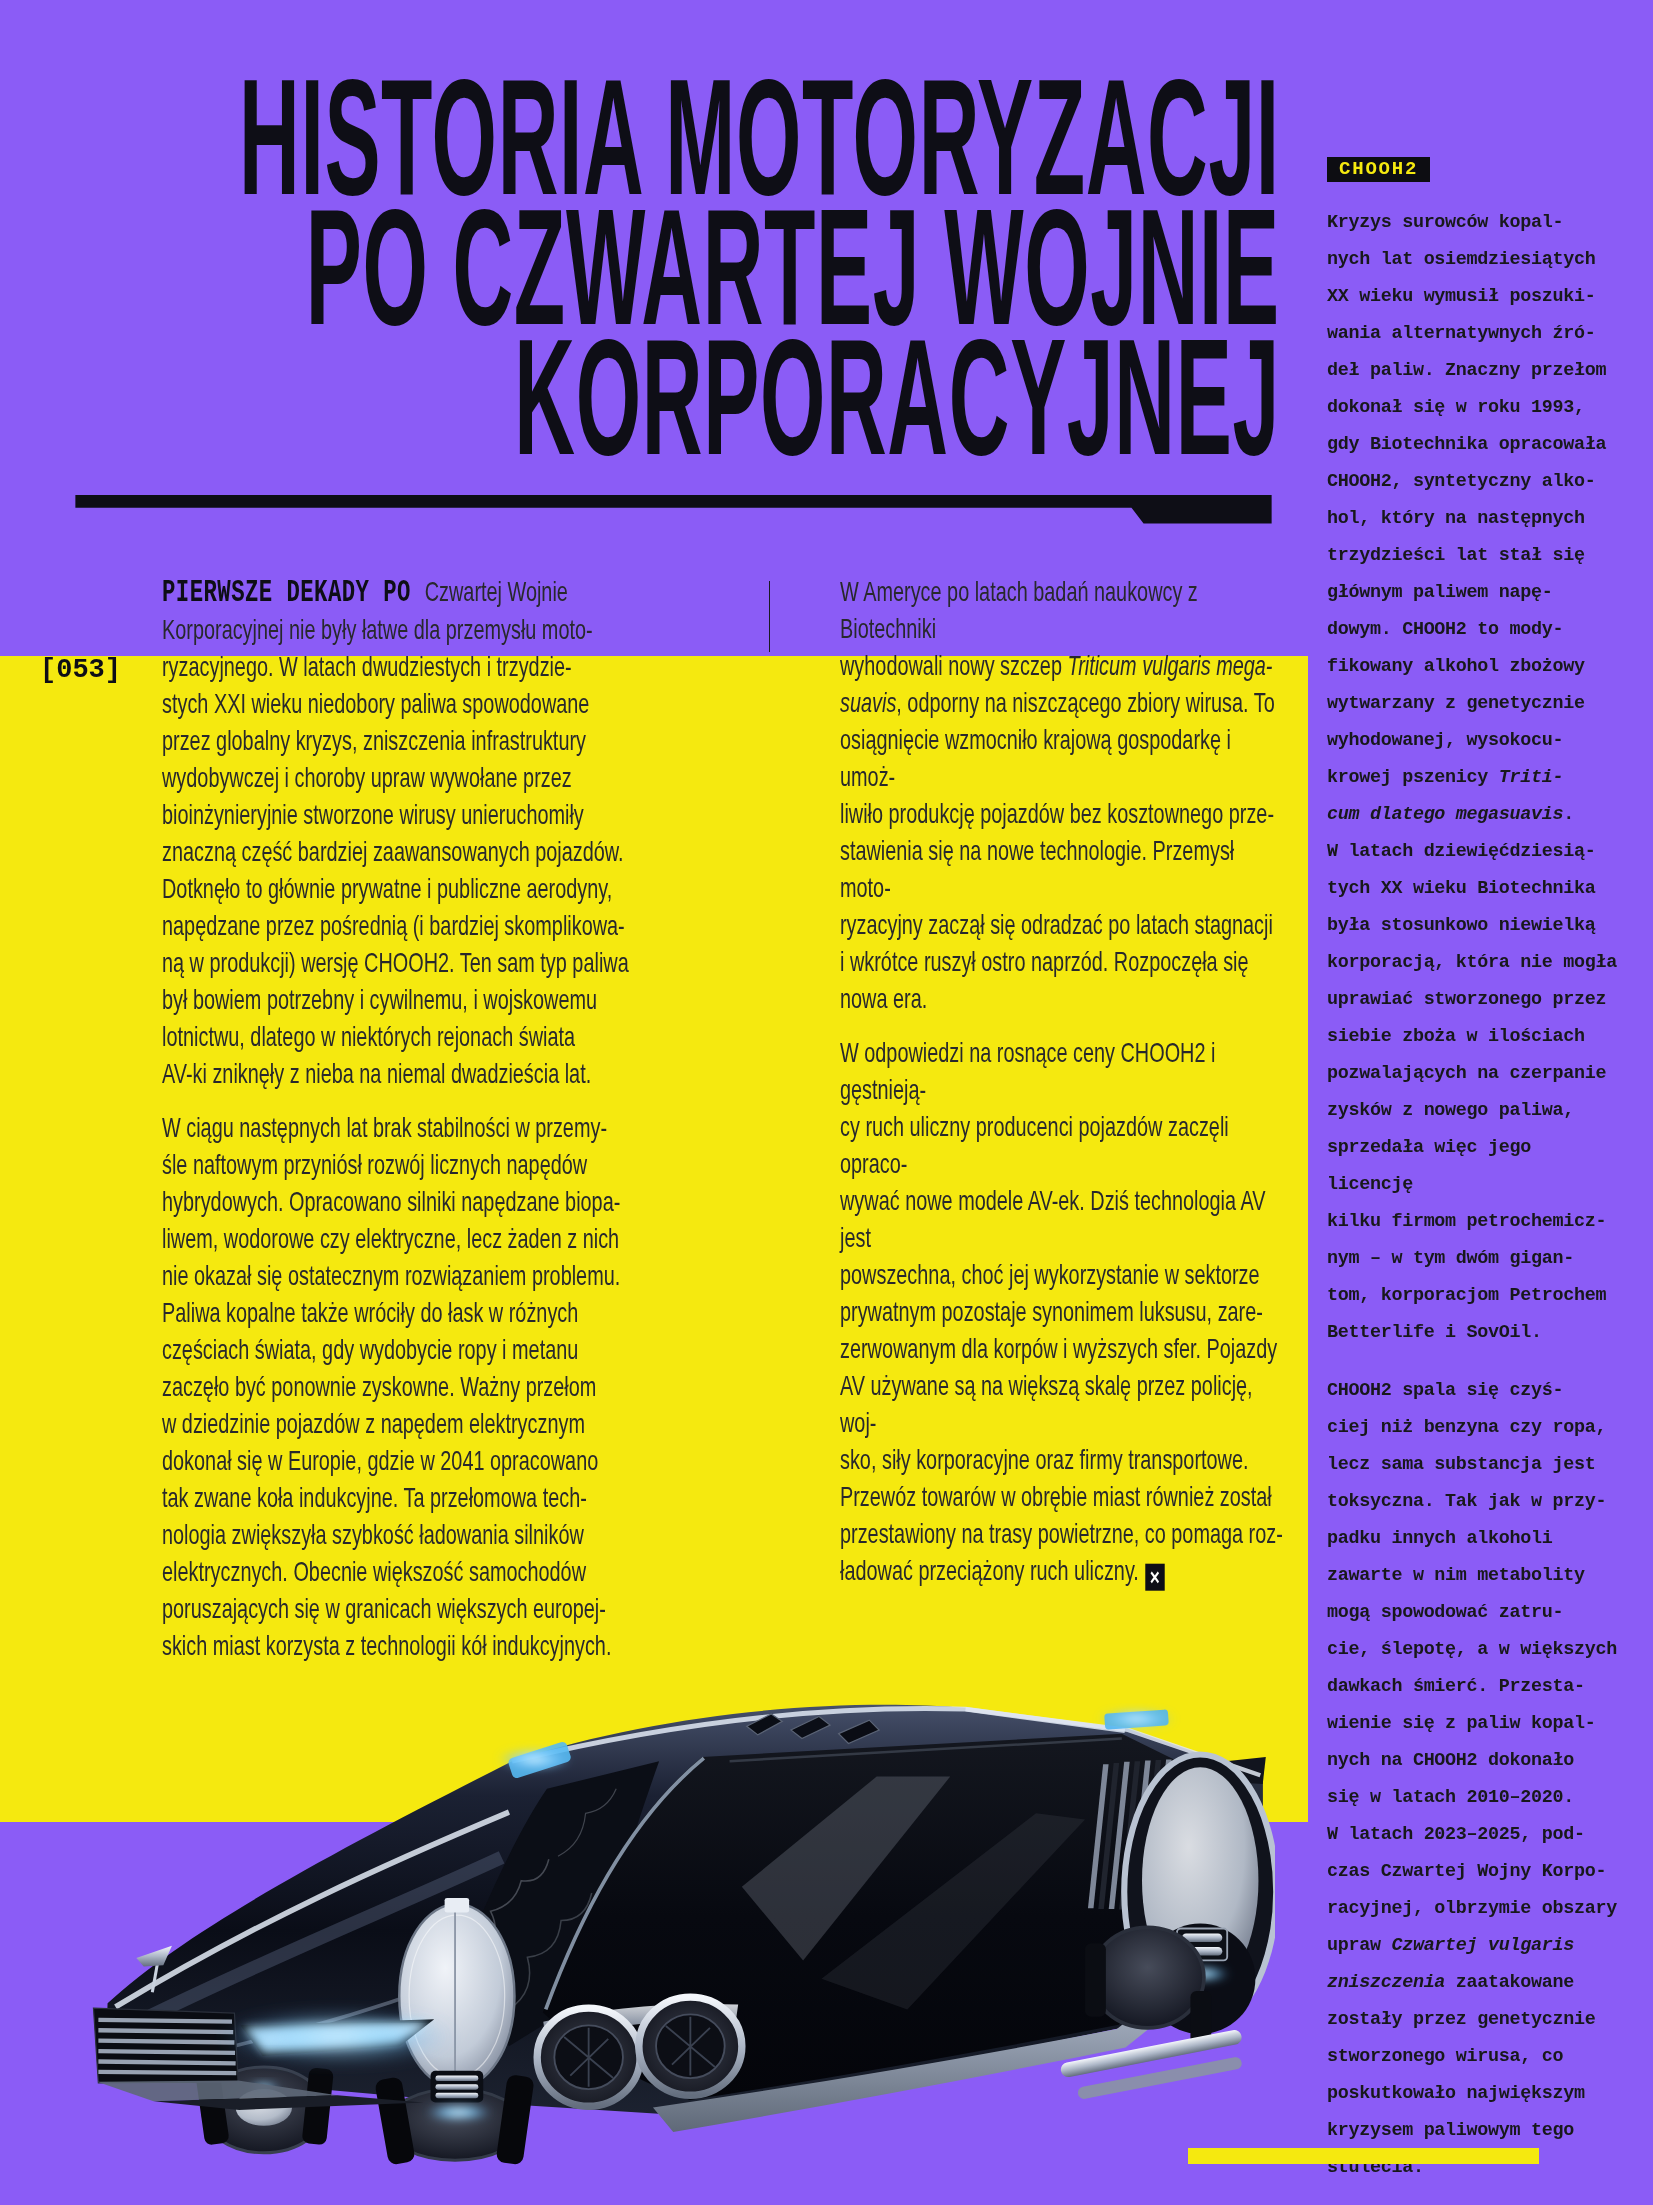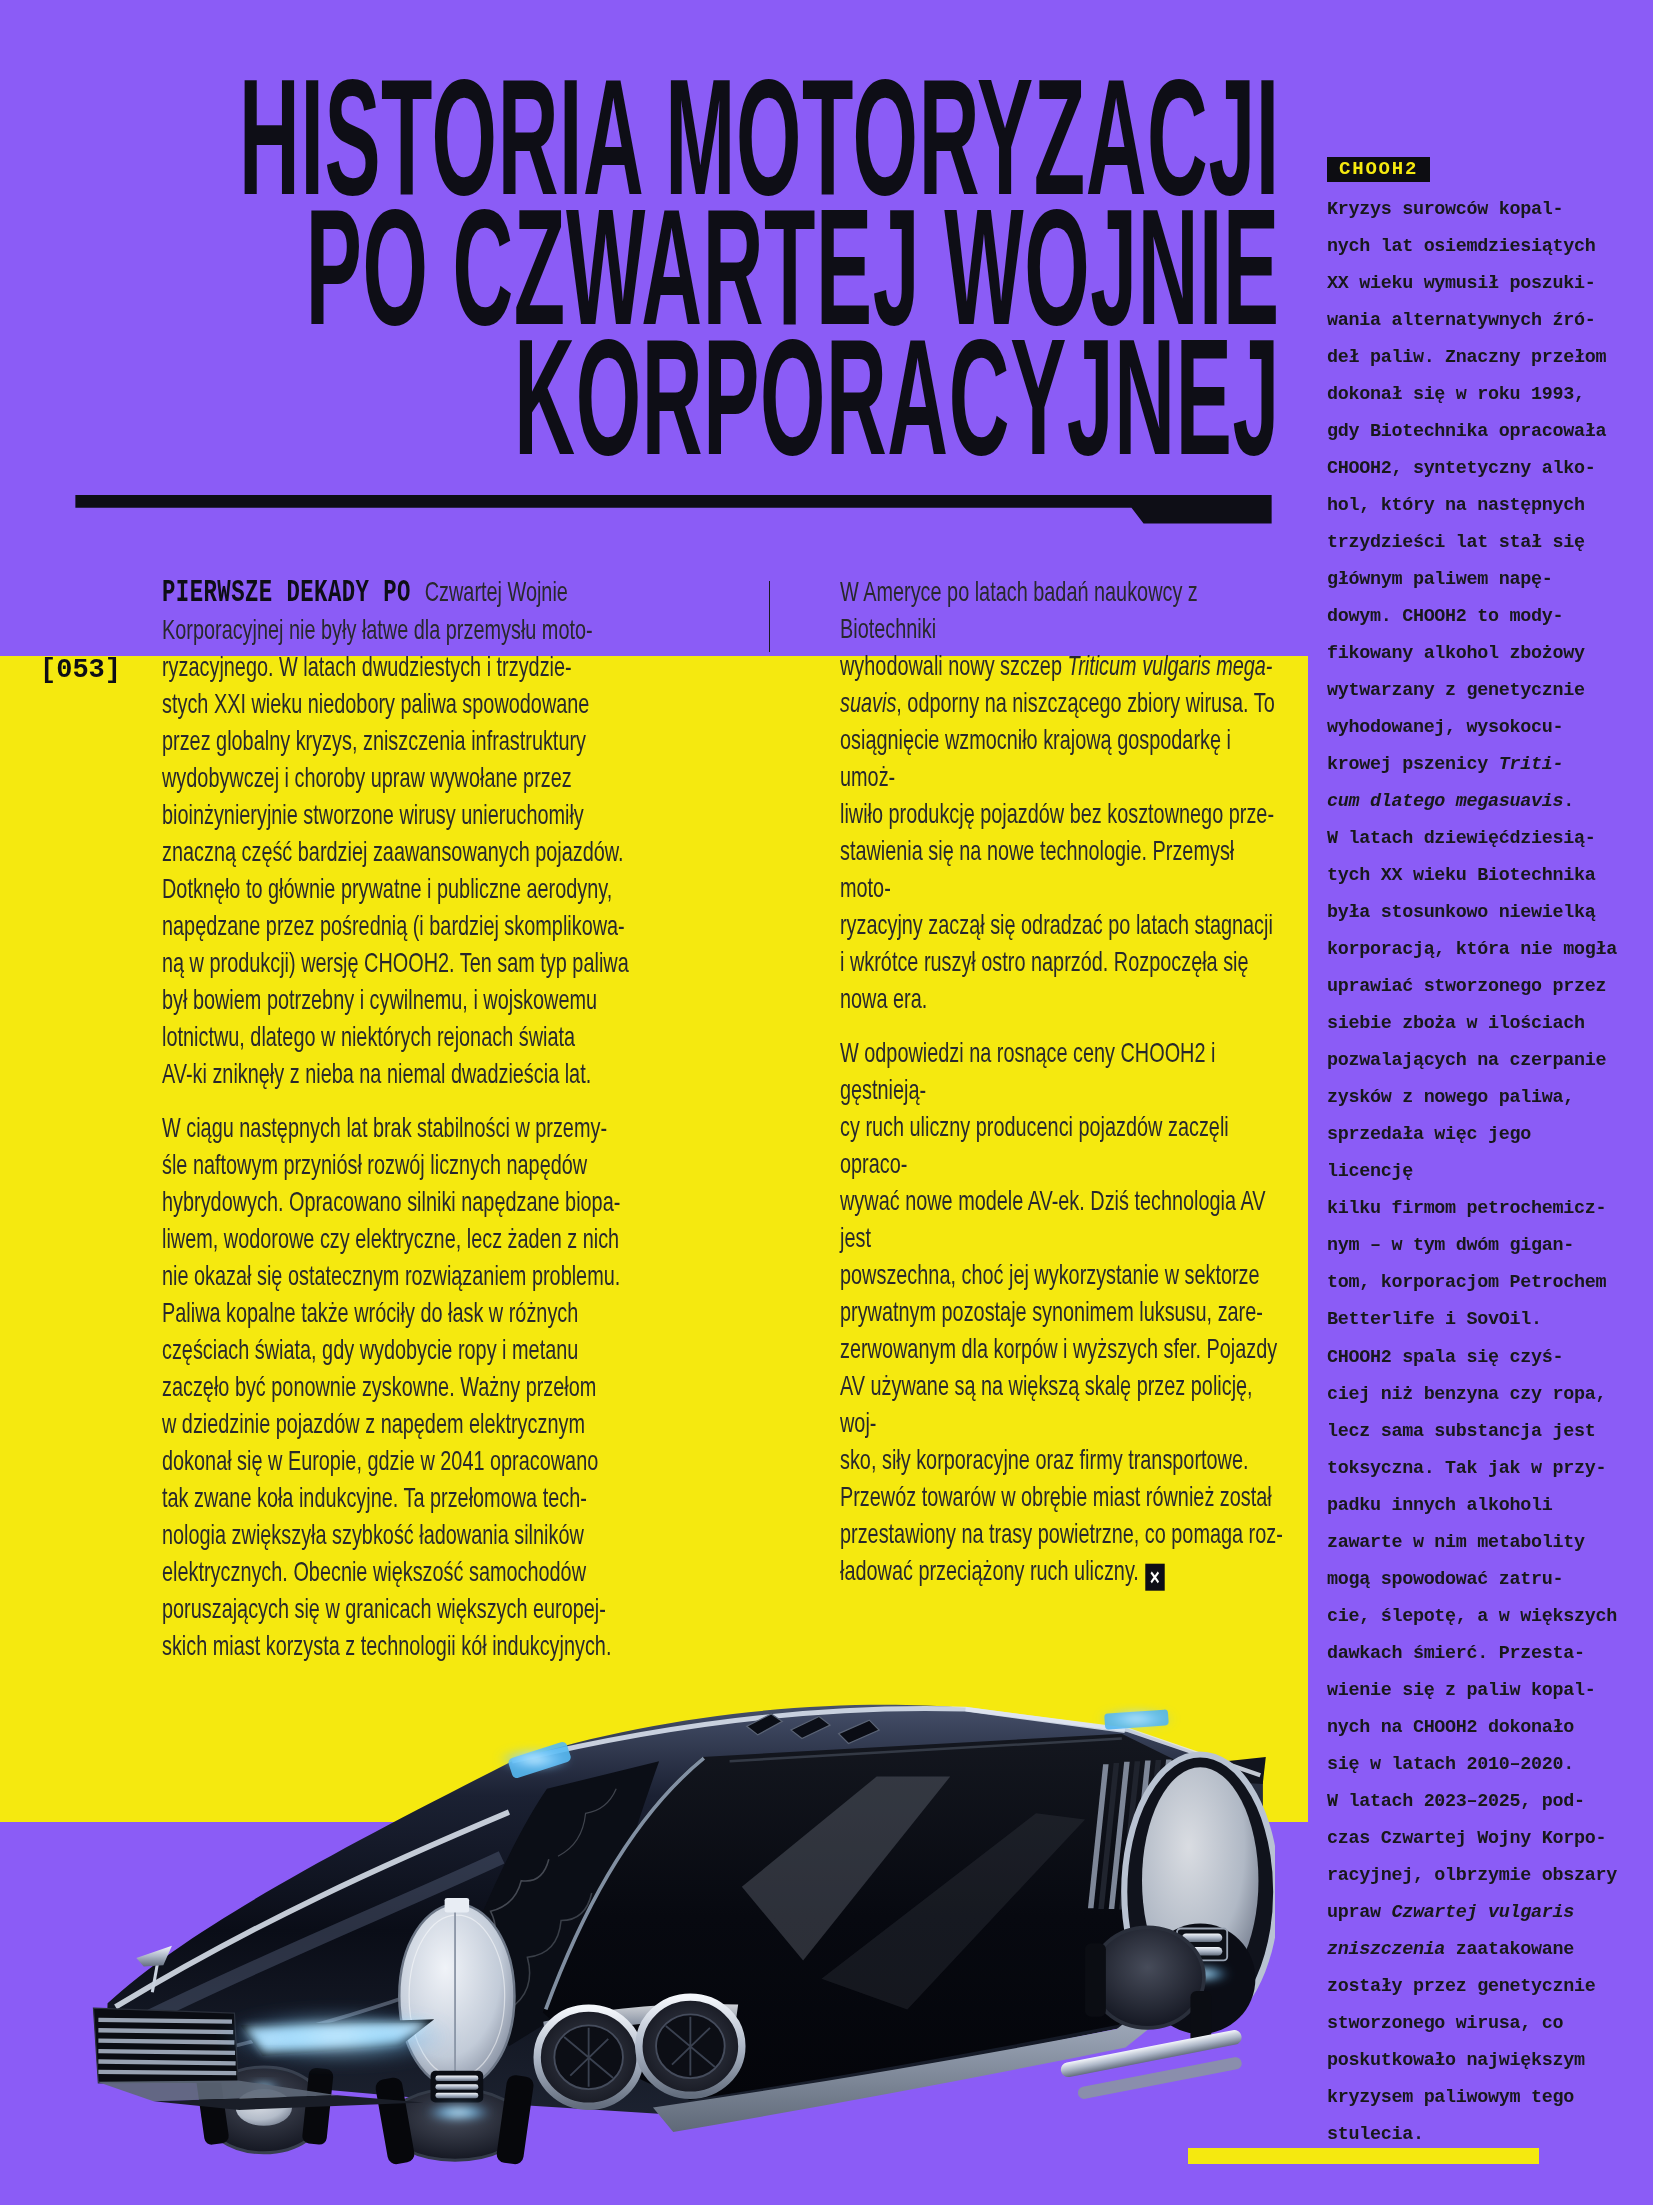--- a/index.html
+++ b/index.html
@@ -43,22 +43,22 @@
   .sidebar{position:absolute;left:1327px;top:157px;width:295px;color:var(--sidebar-ink);}
   .sidebar .tag{
     display:inline-block;background:var(--tag-bg);color:var(--yellow);
     font-family:"Liberation Mono",monospace;font-weight:bold;font-size:19px;
     height:24.5px;line-height:25px;padding:0 12px;letter-spacing:1.8px;
   }
   .sidebar p{
     margin:0;font-family:"Liberation Mono",monospace;font-weight:bold;
     font-size:18.4px;line-height:37px;letter-spacing:-0.3px;
   }
-  .sidebar p.first{margin-top:9px;}
-  .sidebar p.p2s{margin-top:1px;}
+  .sidebar p.first{margin-top:22px;}
+  .sidebar p.p2s{margin-top:21px;}
   
   .car{position:absolute;left:80px;top:1703px;}
   
   .footer-bar{position:absolute;left:1188px;top:2148px;width:351px;height:16px;background:var(--yellow);}
 </style>
 </head>
 <body>
 
 <div class="page">
 

